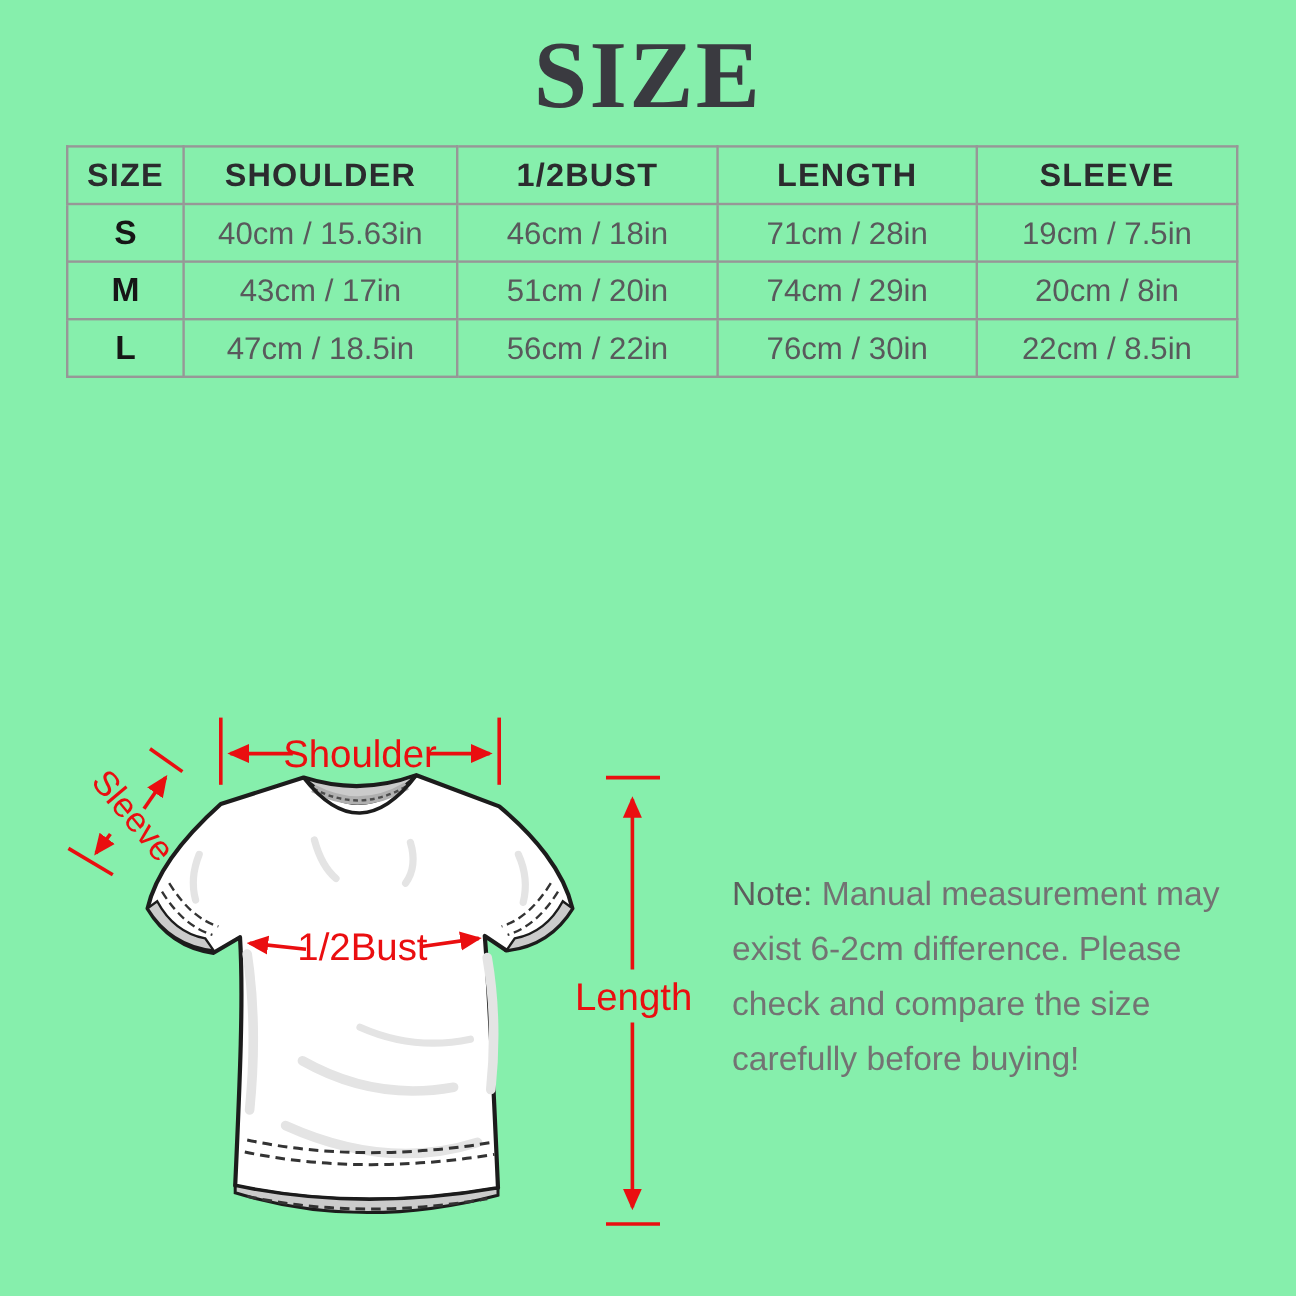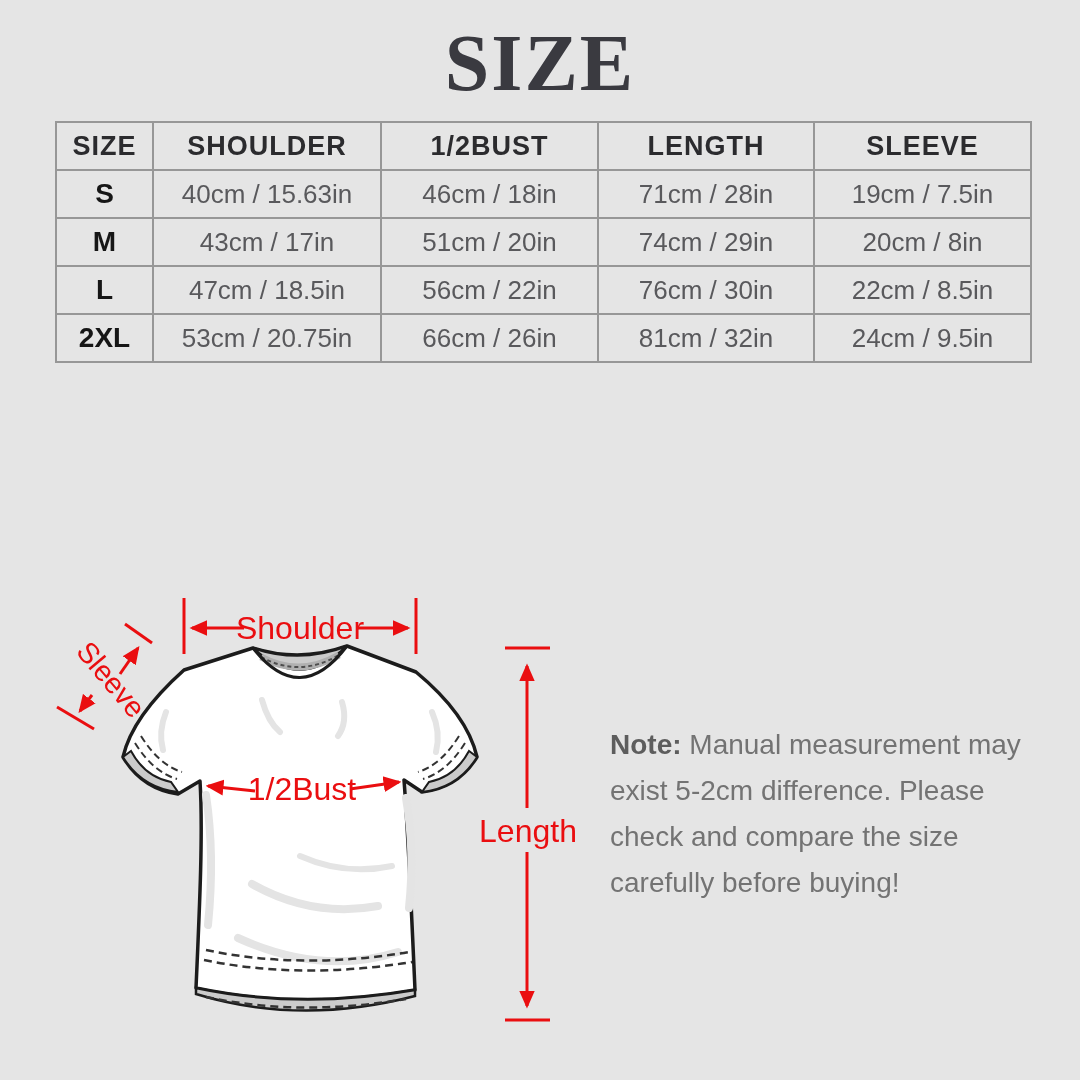--- a/index.html
+++ b/index.html
@@ -1,17 +1,17 @@
 <!DOCTYPE html>
 <html><head>
 <meta charset="utf-8">
 <style>
   html,body{margin:0;padding:0;background:#ffffff;}
   .canvas{
-    position:relative;width:1080px;height:1080px;background:#e5e5e5;
+    position:relative;width:1080px;height:1080px;background:#86efac;
     font-family:"Liberation Sans", sans-serif;overflow:hidden;
   }
   .page-title{
     position:absolute;top:18px;left:0;width:1080px;text-align:center;
     font-family:"Liberation Serif", serif;font-weight:bold;font-size:80px;
     color:#3a3a40;letter-spacing:2px;margin:0;
   }
   .size-table-wrap{position:absolute;left:55px;top:121px;width:975px;}
   table.size-table{
     border-collapse:collapse;width:975px;table-layout:fixed;
@@ -23,21 +23,21 @@
   table.size-table thead th{
     font-weight:bold;font-size:27px;color:#2b2b2e;letter-spacing:1px;
   }
   td.size-cell{font-weight:bold;font-size:28px;color:#161616;}
   td.val-cell{font-size:26px;color:#59595c;margin-top:20px;}
   .diagram-svg{position:absolute;left:0;top:0;width:1080px;height:1080px;}
   .note-block{
     position:absolute;left:610px;top:722px;width:424px;
     font-size:28px;line-height:46px;color:#737373;
   }
-  .note-prefix{font-weight:bold;color:#5d5d5d;}
+  .note-prefix{font-weight:normal;color:#5d5d5d;}
 </style>
 </head>
 <body>
 
 <div class="canvas">
 
   <h1 class="page-title">SIZE</h1>
 
   <div class="size-table-wrap">
     <table class="size-table">
@@ -71,27 +71,20 @@
           <td class="val-cell">51cm / 20in</td>
           <td class="val-cell">74cm / 29in</td>
           <td class="val-cell">20cm / 8in</td>
         </tr>
         <tr>
           <td class="size-cell">L</td>
           <td class="val-cell">47cm / 18.5in</td>
           <td class="val-cell">56cm / 22in</td>
           <td class="val-cell">76cm / 30in</td>
           <td class="val-cell">22cm / 8.5in</td>
-        </tr>
-        <tr>
-          <td class="size-cell">2XL</td>
-          <td class="val-cell">53cm / 20.75in</td>
-          <td class="val-cell">66cm / 26in</td>
-          <td class="val-cell">81cm / 32in</td>
-          <td class="val-cell">24cm / 9.5in</td>
         </tr>
       </tbody>
     </table>
   </div>
 
   <svg class="diagram-svg" viewBox="0 0 1080 1080" aria-hidden="true">
     <defs>
       <marker id="arr" viewBox="0 0 10 10" refX="8.6" refY="5" markerWidth="6" markerHeight="6" orient="auto">
         <path d="M0,0.6 L10,5 L0,9.4 z" fill="#ea0e10"></path>
       </marker>
@@ -173,16 +166,16 @@
         <path d="M505,648 H550"></path>
         <path d="M505,1020 H550"></path>
         <path d="M527,808 V666" marker-end="url(#arr)"></path>
         <path d="M527,852 V1006" marker-end="url(#arr)"></path>
         <text x="528" y="842" text-anchor="middle" font-size="32" fill="#ea0e10" stroke="none">Length</text>
       </g>
     </g>
   </svg>
 
   <div class="note-block">
-    <span class="note-prefix">Note:</span><span> Manual measurement may exist 5-2cm difference. Please check and compare the size carefully before buying!</span>
+    <span class="note-prefix">Note:</span><span> Manual measurement may exist 6-2cm difference. Please check and compare the size carefully before buying!</span>
   </div>
 
 </div>
 
 </body></html>

